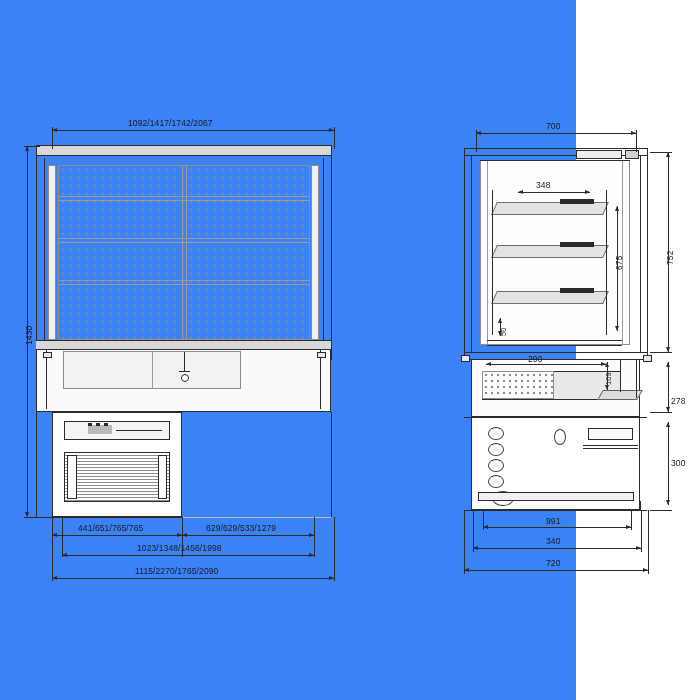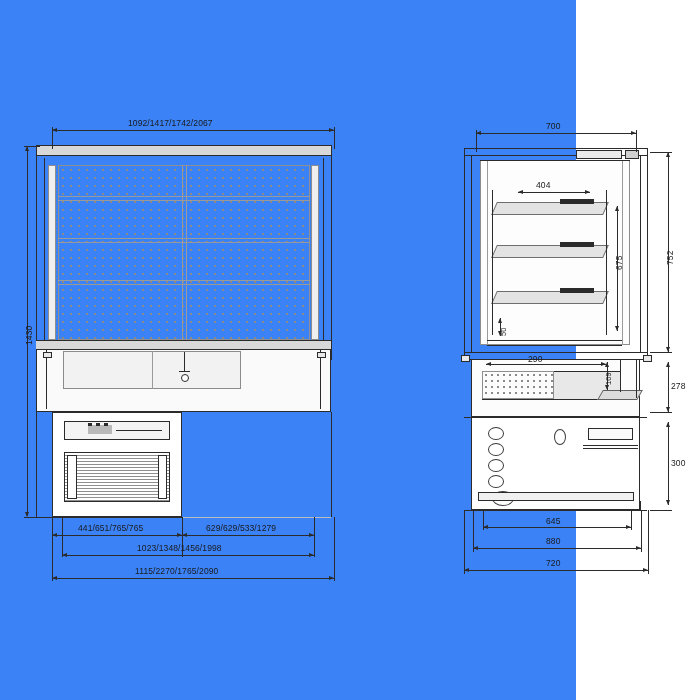--- a/index.html
+++ b/index.html
@@ -205,21 +205,21 @@
     <div class="dimh" style="left:476px;top:133px;width:160px;"></div>
     <div class="ahl" style="left:476px;top:130.5px;"></div>
     <div class="ahr" style="left:631px;top:130.5px;"></div>
     <div class="dimv" style="left:476px;top:130px;height:22px;"></div>
     <div class="dimv" style="left:636px;top:130px;height:22px;"></div>
     <div class="lbl" style="left:546px;top:121px;">700</div>
 
     <div class="dimh" style="left:518px;top:192px;width:72px;"></div>
     <div class="ahl" style="left:518px;top:189.5px;"></div>
     <div class="ahr" style="left:585px;top:189.5px;"></div>
-    <div class="lbl" style="left:536px;top:180px;">404</div>
+    <div class="lbl" style="left:536px;top:180px;">348</div>
 
     <div class="dimv" style="left:617px;top:206px;height:125px;"></div>
     <div class="ahu" style="left:614.5px;top:206px;"></div>
     <div class="ahd" style="left:614.5px;top:326px;"></div>
     <div class="lbl rot" style="left:614px;top:270px;">675</div>
 
     <div class="dimv" style="left:668px;top:152px;height:200px;"></div>
     <div class="ahu" style="left:665.5px;top:152px;"></div>
     <div class="ahd" style="left:665.5px;top:347px;"></div>
     <div class="dimh" style="left:650px;top:152px;width:22px;"></div>
@@ -238,41 +238,41 @@
 
     <div class="dimv" style="left:607px;top:362px;height:28px;"></div>
     <div class="ahu" style="left:604.5px;top:362px;"></div>
     <div class="ahd" style="left:604.5px;top:385px;"></div>
     <div class="lbl rot" style="left:604px;top:385px;font-size:7.5px;">109</div>
 
     <div class="dimv" style="left:668px;top:362px;height:50px;"></div>
     <div class="ahu" style="left:665.5px;top:362px;"></div>
     <div class="ahd" style="left:665.5px;top:407px;"></div>
     <div class="dimh" style="left:650px;top:412px;width:22px;"></div>
-    <div class="lbl" style="left:671px;top:381px;">278</div>
+    <div class="lbl" style="left:671px;top:396px;">278</div>
 
     <div class="dimv" style="left:668px;top:422px;height:83px;"></div>
     <div class="ahu" style="left:665.5px;top:422px;"></div>
     <div class="ahd" style="left:665.5px;top:500px;"></div>
     <div class="dimh" style="left:650px;top:510px;width:22px;"></div>
     <div class="lbl" style="left:671px;top:458px;">300</div>
 
     <div class="dimh" style="left:483px;top:527px;width:148px;"></div>
     <div class="ahl" style="left:483px;top:524.5px;"></div>
     <div class="ahr" style="left:626px;top:524.5px;"></div>
     <div class="dimv" style="left:483px;top:510px;height:20px;"></div>
     <div class="dimv" style="left:631px;top:510px;height:20px;"></div>
-    <div class="lbl" style="left:546px;top:516px;">645</div>
+    <div class="lbl" style="left:546px;top:516px;">991</div>
 
     <div class="dimh" style="left:473px;top:548px;width:168px;"></div>
     <div class="ahl" style="left:473px;top:545.5px;"></div>
     <div class="ahr" style="left:636px;top:545.5px;"></div>
     <div class="dimv" style="left:473px;top:510px;height:42px;"></div>
     <div class="dimv" style="left:641px;top:510px;height:42px;"></div>
-    <div class="lbl" style="left:546px;top:536px;">880</div>
+    <div class="lbl" style="left:546px;top:536px;">340</div>
 
     <div class="dimh" style="left:464px;top:570px;width:184px;"></div>
     <div class="ahl" style="left:464px;top:567.5px;"></div>
     <div class="ahr" style="left:643px;top:567.5px;"></div>
     <div class="dimv" style="left:464px;top:510px;height:64px;"></div>
     <div class="dimv" style="left:648px;top:510px;height:64px;"></div>
     <div class="lbl" style="left:546px;top:558px;">720</div>
   </div>
 
 </div>

